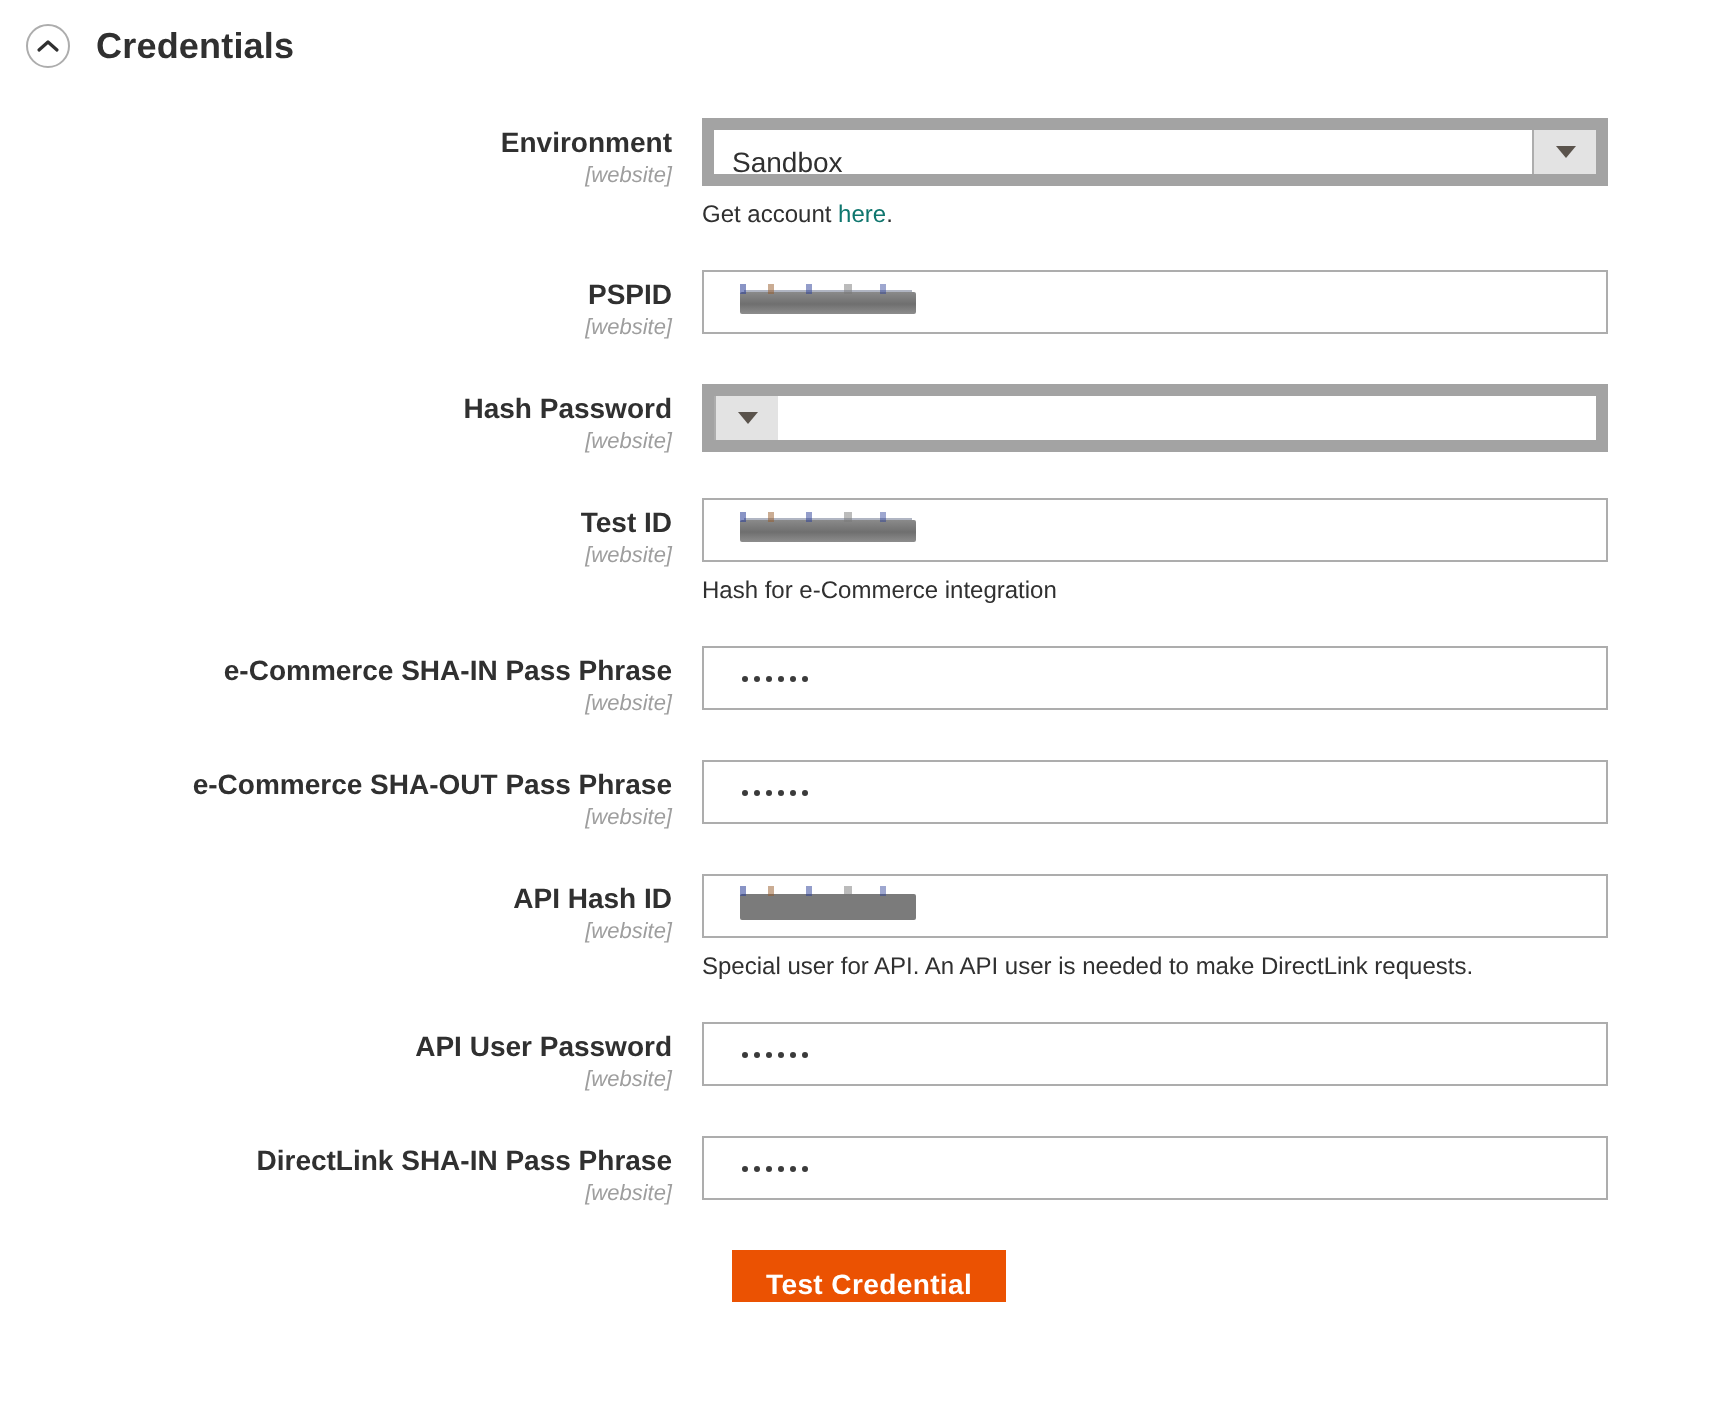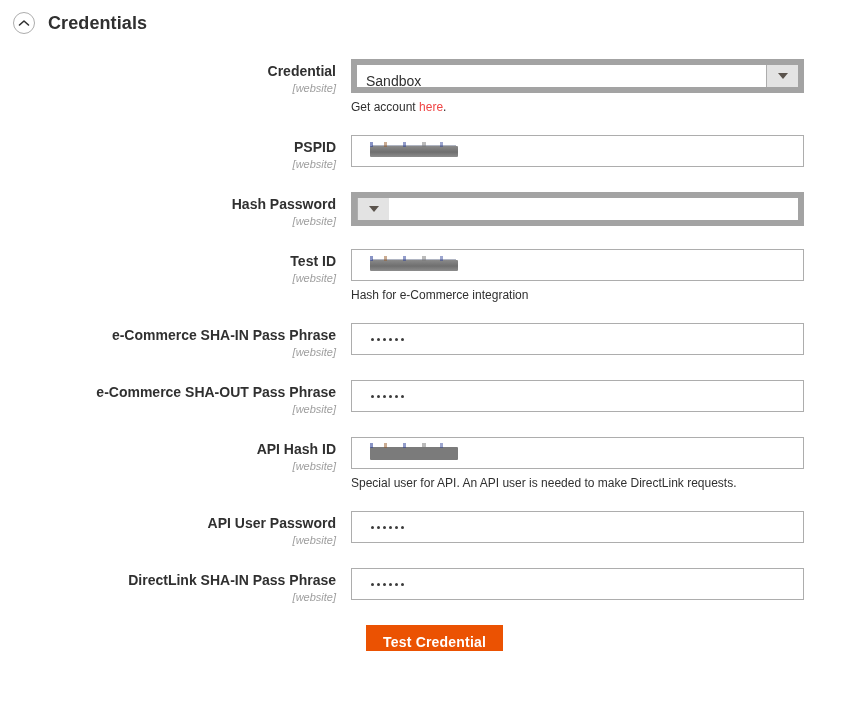--- a/index.html
+++ b/index.html
@@ -178,21 +178,21 @@
   }
 
   
   .note {
     font-size: 12px;
     color: #303030;
     margin-top: 6px;
     line-height: 16px;
   }
   .note a {
-    color: #ef4444;
+    color: #0f766e;
     text-decoration: none;
   }
 
   
   .button-row {
     display: flex;
     margin-top: 12px;
   }
   .button-spacer { flex: 0 0 366px; }
   .btn-primary {
@@ -218,21 +218,21 @@
       <polyline points="1.5,6 6,2 10.5,6" fill="none" stroke="#303030" stroke-width="1.6" stroke-linecap="round" stroke-linejoin="round"></polyline>
     </svg>
   </span>
   <span class="section-title">Credentials</span>
 </div>
 
 <div class="form">
 
   <div class="field-row">
     <div class="label-col">
-      <span class="label-main">Credential</span>
+      <span class="label-main">Environment</span>
       <span class="label-scope">[website]</span>
     </div>
     <div class="control-col">
       <div class="select-wrap">
         <div class="select-value">Sandbox</div>
         <div class="select-arrow">
             <span></span>
           </div>
       </div>
       <div class="note">

